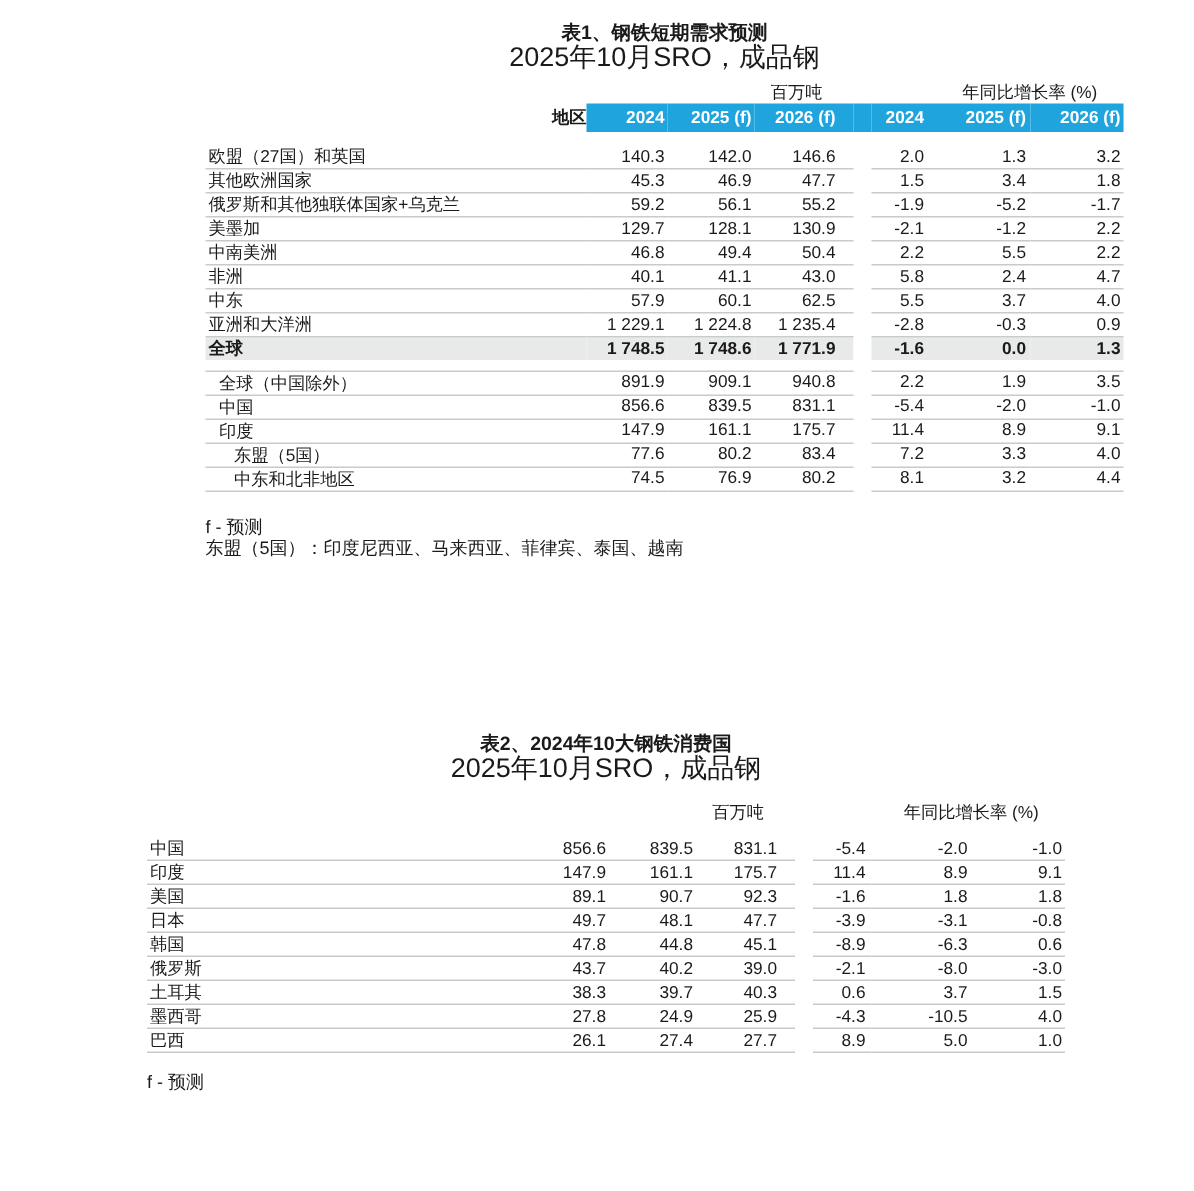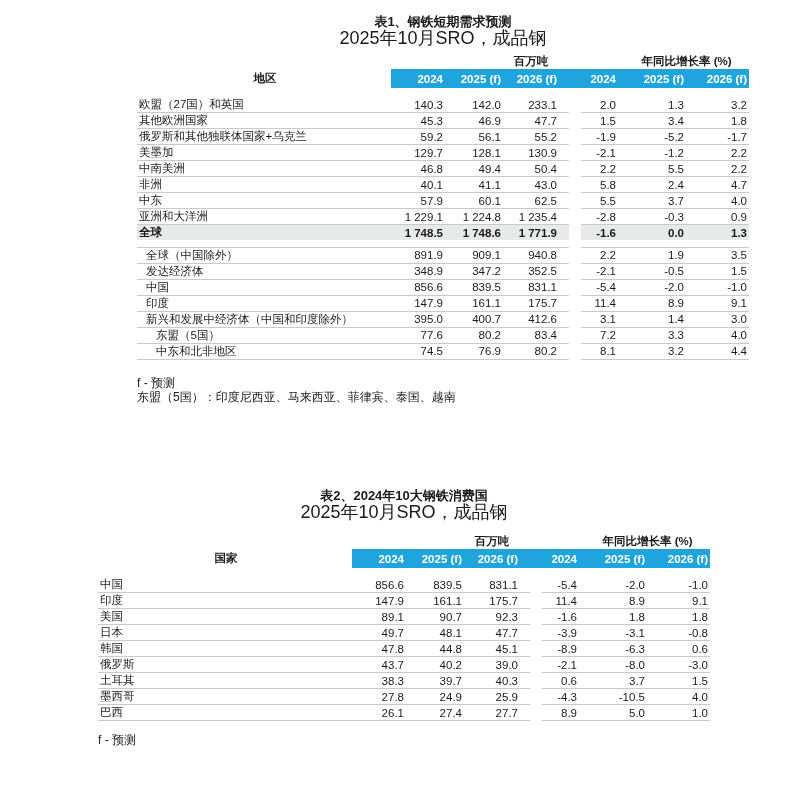--- a/index.html
+++ b/index.html
@@ -17,26 +17,26 @@
   }
   .tblwrap{position:absolute;left:98px;width:612px;}
   #wrap1{top:14px;margin-left:39px;}
   #wrap2{top:488px;}
   .t-title{text-align:center;font-weight:bold;font-size:13px;line-height:16px;}
   .t-sub{text-align:center;font-size:18px;line-height:16px;}
   table{border-collapse:collapse;table-layout:fixed;width:612px;margin-top:6px;}
   #wrap2 table{margin-top:12px;}
   th,td{padding:0;white-space:nowrap;overflow:visible;font-size:11.5px;}
   
-  .grow th{font-weight:bold;font-size:11.5px;height:17px;vertical-align:bottom;background:#fff;color:var(--txt);}
+  .grow th{font-weight:normal;font-size:11.5px;height:17px;vertical-align:bottom;background:#fff;color:var(--txt);}
   .grow .g1{padding-left:102px;text-align:center;}
   .grow .g2{padding-left:43px;text-align:center;}
   
   .band th{background:var(--hdr);color:#ffffff;font-weight:bold;height:19px;text-align:right;vertical-align:middle;}
-  .band .rowhead{background:#ffffff;color:var(--txt);text-align:center;font-weight:bold;padding-left:2px;}
+  .band .rowhead{background:#ffffff;color:var(--txt);text-align:right;font-weight:bold;padding-left:2px;}
   
   .c1{padding-right:2px;} .c2{padding-right:2px;} .c3{padding-right:12px;}
   .c4{padding-right:4px;} .c5{padding-right:3px;} .c6{padding-right:2px;}
   .num{text-align:right;}
   
   tbody td{border-bottom:1px solid var(--rule);vertical-align:middle;}
   tbody td.sp{border-bottom:none;}
   .t1 tbody td{height:14.5px;}
   .t2 tbody td{height:15.7px;}
   tr.headgap td{height:9px;border-bottom:none;}
@@ -84,21 +84,21 @@
       </tr>
     </thead>
     <tbody id="tbody1">
         <tr class="headgap">
           <td colspan="8"></td>
         </tr>
         <tr>
           <td class="lbl i0">欧盟（27国）和英国</td>
           <td class="num c1">140.3</td>
           <td class="num c2">142.0</td>
-          <td class="num c3">233.1</td>
+          <td class="num c3">146.6</td>
           <td class="sp"></td>
           <td class="num c4">2.0</td>
           <td class="num c5">1.3</td>
           <td class="num c6">3.2</td>
         </tr>
         <tr>
           <td class="lbl i0">其他欧洲国家</td>
           <td class="num c1">45.3</td>
           <td class="num c2">46.9</td>
           <td class="num c3">47.7</td>
@@ -186,58 +186,38 @@
           <td class="lbl i1">全球（中国除外）</td>
           <td class="num c1">891.9</td>
           <td class="num c2">909.1</td>
           <td class="num c3">940.8</td>
           <td class="sp"></td>
           <td class="num c4">2.2</td>
           <td class="num c5">1.9</td>
           <td class="num c6">3.5</td>
         </tr>
         <tr>
-          <td class="lbl i1">发达经济体</td>
-          <td class="num c1">348.9</td>
-          <td class="num c2">347.2</td>
-          <td class="num c3">352.5</td>
-          <td class="sp"></td>
-          <td class="num c4">-2.1</td>
-          <td class="num c5">-0.5</td>
-          <td class="num c6">1.5</td>
-        </tr>
-        <tr>
           <td class="lbl i1">中国</td>
           <td class="num c1">856.6</td>
           <td class="num c2">839.5</td>
           <td class="num c3">831.1</td>
           <td class="sp"></td>
           <td class="num c4">-5.4</td>
           <td class="num c5">-2.0</td>
           <td class="num c6">-1.0</td>
         </tr>
         <tr>
           <td class="lbl i1">印度</td>
           <td class="num c1">147.9</td>
           <td class="num c2">161.1</td>
           <td class="num c3">175.7</td>
           <td class="sp"></td>
           <td class="num c4">11.4</td>
           <td class="num c5">8.9</td>
           <td class="num c6">9.1</td>
-        </tr>
-        <tr>
-          <td class="lbl i1">新兴和发展中经济体（中国和印度除外）</td>
-          <td class="num c1">395.0</td>
-          <td class="num c2">400.7</td>
-          <td class="num c3">412.6</td>
-          <td class="sp"></td>
-          <td class="num c4">3.1</td>
-          <td class="num c5">1.4</td>
-          <td class="num c6">3.0</td>
         </tr>
         <tr>
           <td class="lbl i2">东盟（5国）</td>
           <td class="num c1">77.6</td>
           <td class="num c2">80.2</td>
           <td class="num c3">83.4</td>
           <td class="sp"></td>
           <td class="num c4">7.2</td>
           <td class="num c5">3.3</td>
           <td class="num c6">4.0</td>
@@ -274,30 +254,20 @@
         <col style="width:67px">
         <col style="width:62px">
     </colgroup>
     <thead>
       <tr class="grow">
         <th></th>
         <th colspan="3" class="g1">百万吨</th>
         <th class="sp"></th>
         <th colspan="3" class="g2">年同比增长率 (%)</th>
       </tr>
-      <tr class="band">
-        <th class="rowhead">国家</th>
-        <th class="num c1">2024</th>
-        <th class="num c2">2025 (f)</th>
-        <th class="num c3">2026 (f)</th>
-        <th class="sp"></th>
-        <th class="num c4">2024</th>
-        <th class="num c5">2025 (f)</th>
-        <th class="num c6">2026 (f)</th>
-      </tr>
     </thead>
     <tbody id="tbody2">
         <tr class="headgap">
           <td colspan="8"></td>
         </tr>
         <tr>
           <td class="lbl i0">中国</td>
           <td class="num c1">856.6</td>
           <td class="num c2">839.5</td>
           <td class="num c3">831.1</td>

